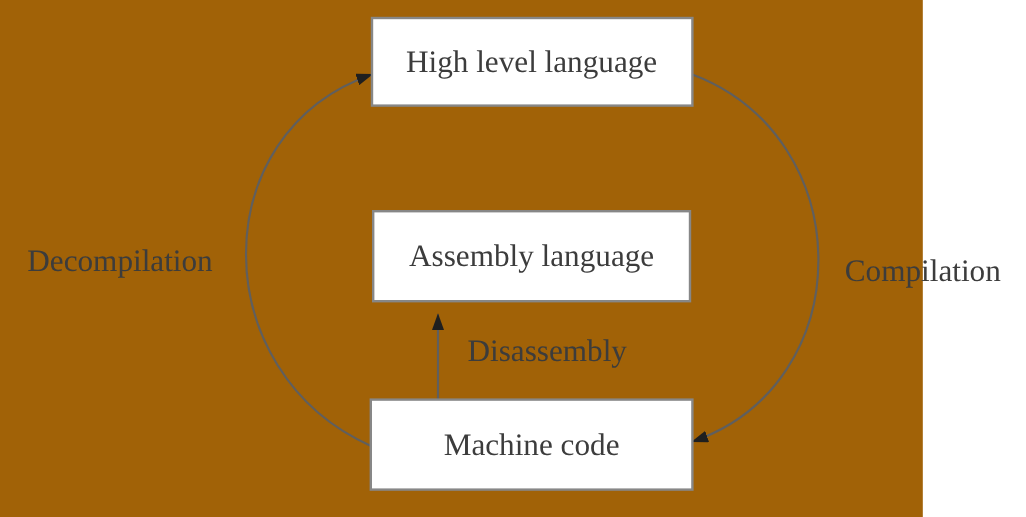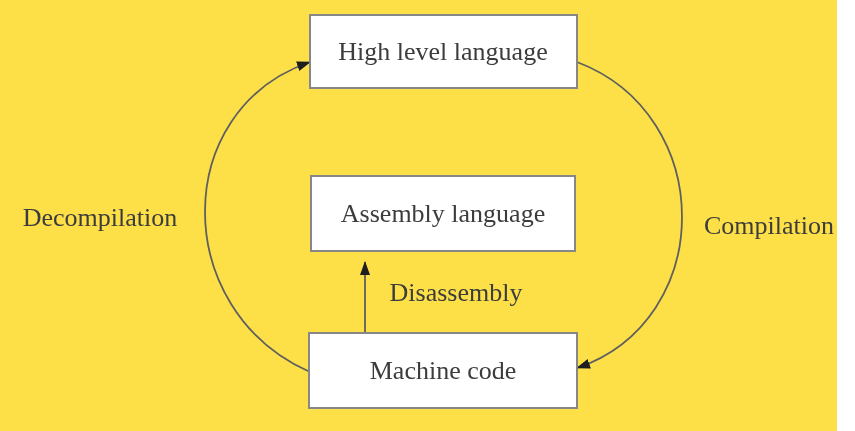--- a/index.html
+++ b/index.html
@@ -6,23 +6,23 @@
     margin: 0;
     padding: 0;
     width: 855px;
     height: 431px;
     background: #ffffff;
     overflow: hidden;
     font-family: "Liberation Serif", "DejaVu Serif", serif;
   }
   .diagram-wrap {
     position: relative;
-    width: 837px;
+    width: 769px;
     height: 431px;
-    background: #fde047;
+    background: #a16207;
     text-align: center;
   }
   svg { display: block; }
   .node-box {
     fill: #ffffff;
     stroke: #878787;
     stroke-width: 2;
   }
   .node-label {
     fill: #3c3c3c;

